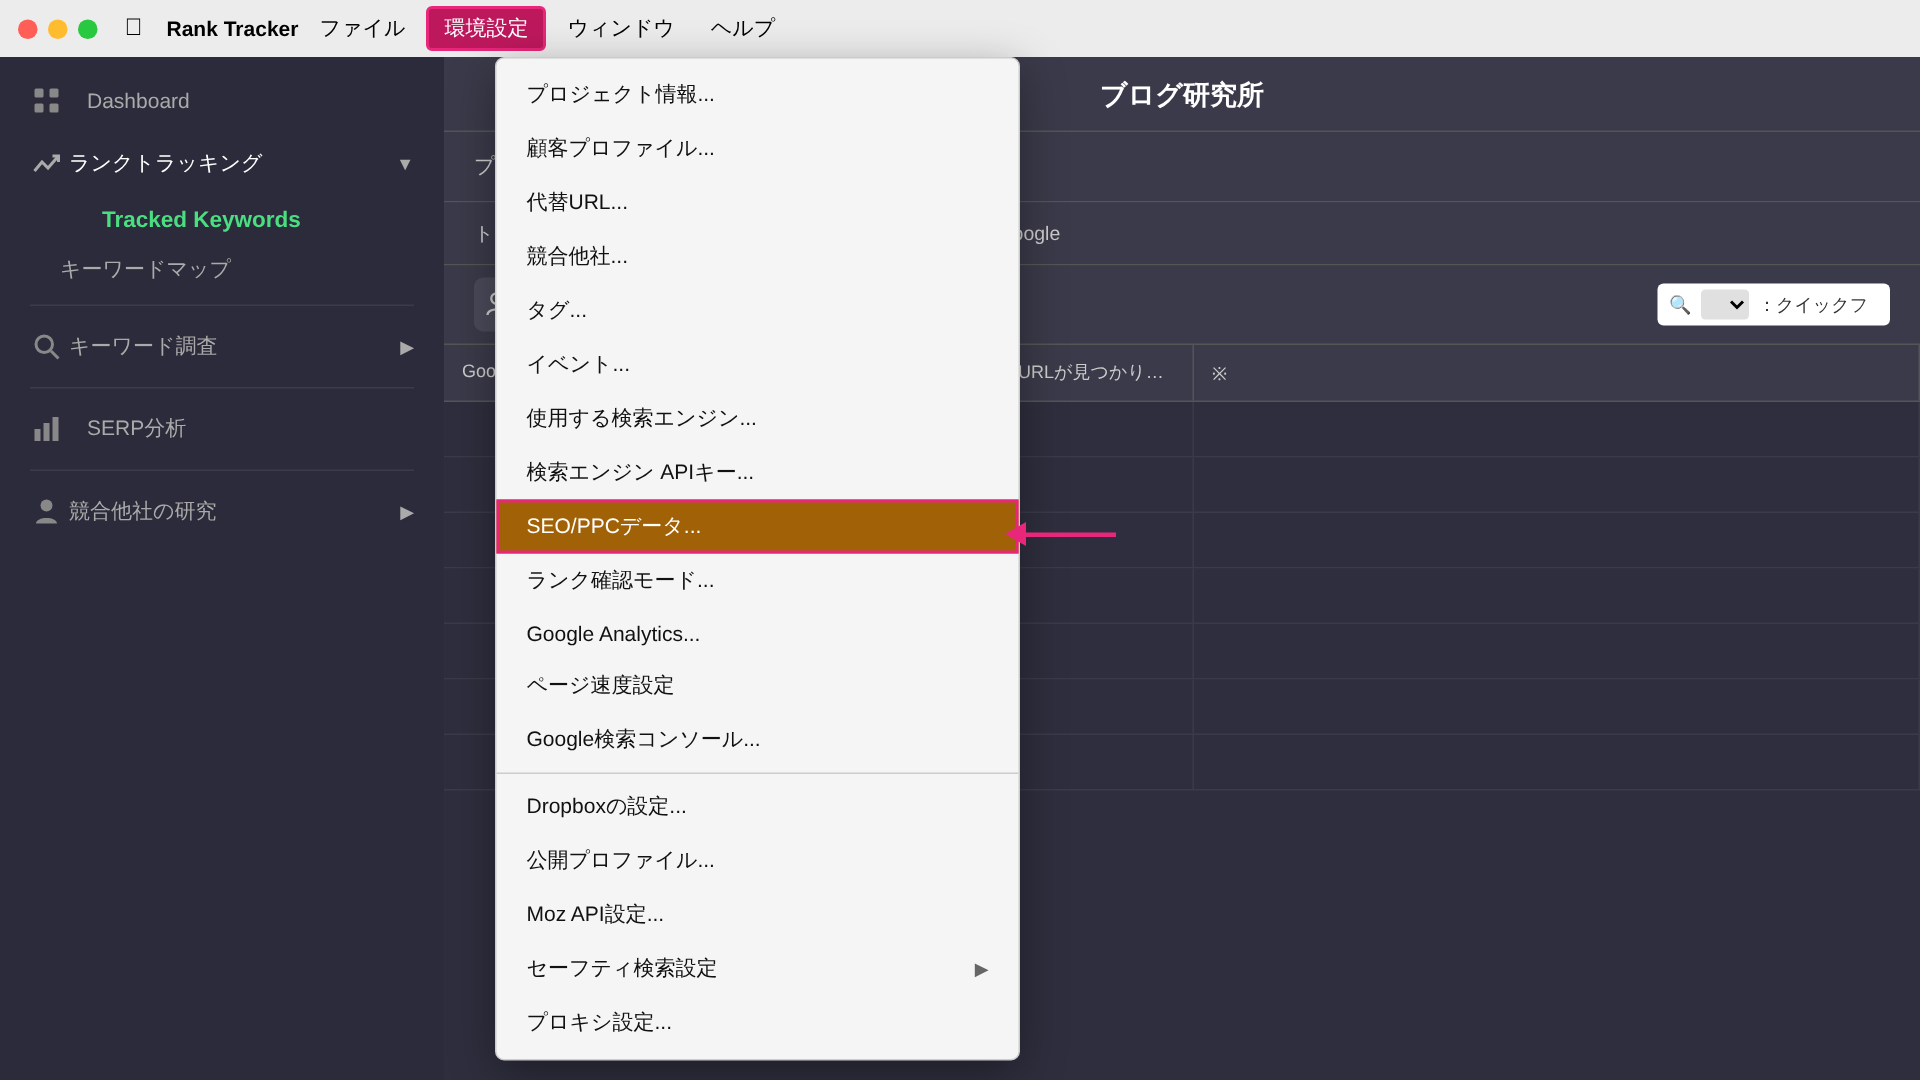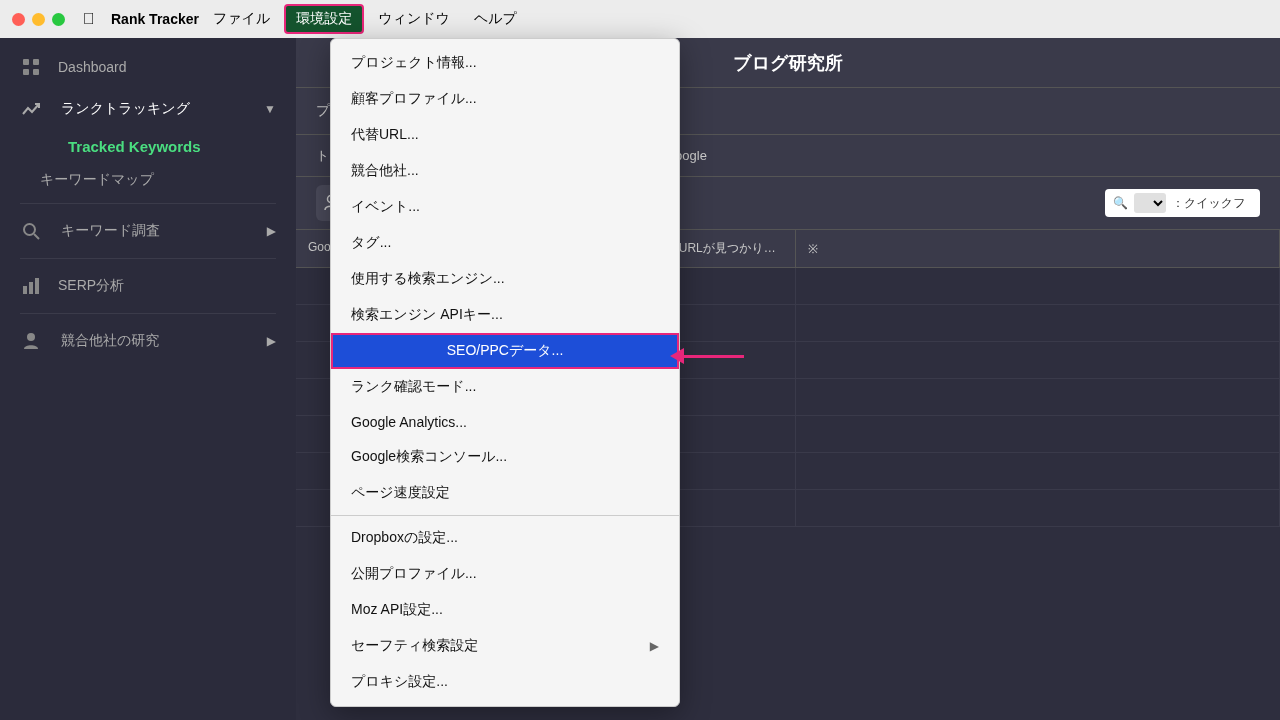--- a/index.html
+++ b/index.html
@@ -39,21 +39,21 @@
       margin-right: 0;
     }
     .menubar-item {
       font-size: 14px;
       color: #000;
       padding: 4px 10px;
       border-radius: 4px;
       cursor: pointer;
     }
     .menubar-item.active {
-      background: #14532d;
+      background: #be185d;
       color: #fff;
       border: 2px solid #e8267a;
     }
 
     
     .traffic-lights {
       display: flex;
       gap: 7px;
       align-items: center;
       margin-right: 10px;
@@ -129,21 +129,21 @@
       align-items: center;
       justify-content: space-between;
       padding: 10px 20px;
       color: #aaa;
       font-size: 14px;
       cursor: pointer;
     }
     .sidebar-item-left {
       display: flex;
       align-items: center;
-      gap: 19px;
+      gap: 4px;
     }
 
     
     .content-area {
       flex: 1;
       background: #2e2e3e;
       display: flex;
       flex-direction: column;
       overflow: hidden;
     }
@@ -304,25 +304,24 @@
     .dropdown-item {
       padding: 9px 20px;
       font-size: 14px;
       color: #111;
       cursor: pointer;
       display: flex;
       align-items: center;
       justify-content: space-between;
     }
     .dropdown-item.highlighted {
-      background: #1d4ed8;
+      background: #a16207;
       color: #fff;
       border: 2px solid #e8267a;
-      padding: 7px 36px;
-      justify-content: center;
+      padding: 7px 18px;
     }
     .dropdown-divider {
       height: 1px;
       background: #ccc;
       margin: 4px 0;
     }
     .dropdown-arrow {
       font-size: 12px;
       color: #666;
     }
@@ -548,45 +547,45 @@
   <div class="dropdown-item">
       <span>顧客プロファイル...</span>
     </div>
   <div class="dropdown-item">
       <span>代替URL...</span>
     </div>
   <div class="dropdown-item">
       <span>競合他社...</span>
     </div>
   <div class="dropdown-item">
+      <span>タグ...</span>
+    </div>
+  <div class="dropdown-item">
       <span>イベント...</span>
-    </div>
-  <div class="dropdown-item">
-      <span>タグ...</span>
     </div>
   <div class="dropdown-item">
       <span>使用する検索エンジン...</span>
     </div>
   <div class="dropdown-item">
       <span>検索エンジン APIキー...</span>
     </div>
   <div class="dropdown-item highlighted">
       <span>SEO/PPCデータ...</span>
     </div>
   <div class="dropdown-item">
       <span>ランク確認モード...</span>
     </div>
   <div class="dropdown-item">
       <span>Google Analytics...</span>
     </div>
   <div class="dropdown-item">
+      <span>ページ速度設定</span>
+    </div>
+  <div class="dropdown-item">
       <span>Google検索コンソール...</span>
-    </div>
-  <div class="dropdown-item">
-      <span>ページ速度設定</span>
     </div>
   <div class="dropdown-divider"></div>
   <div class="dropdown-item">
       <span>Dropboxの設定...</span>
     </div>
   <div class="dropdown-item">
       <span>公開プロファイル...</span>
     </div>
   <div class="dropdown-item">
       <span>Moz API設定...</span>

